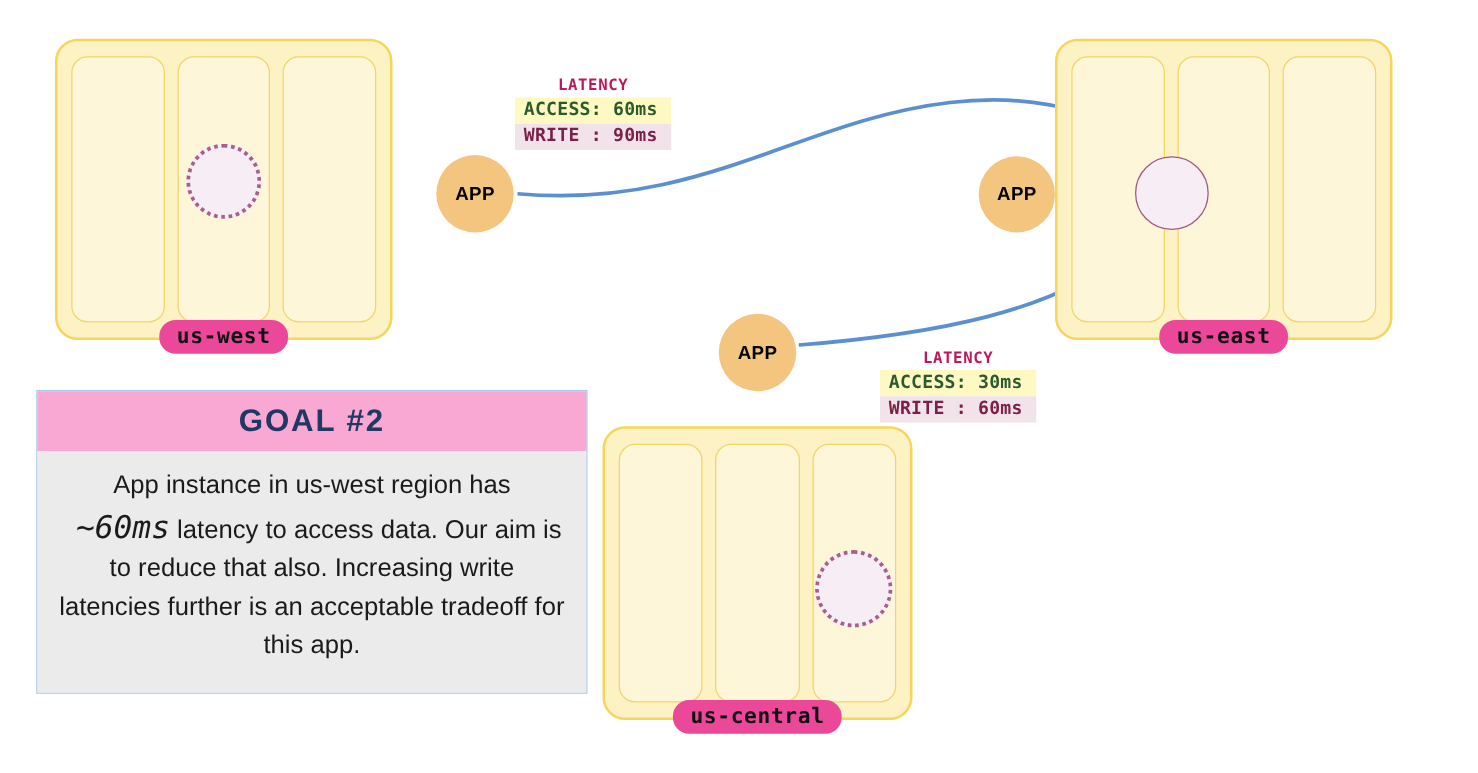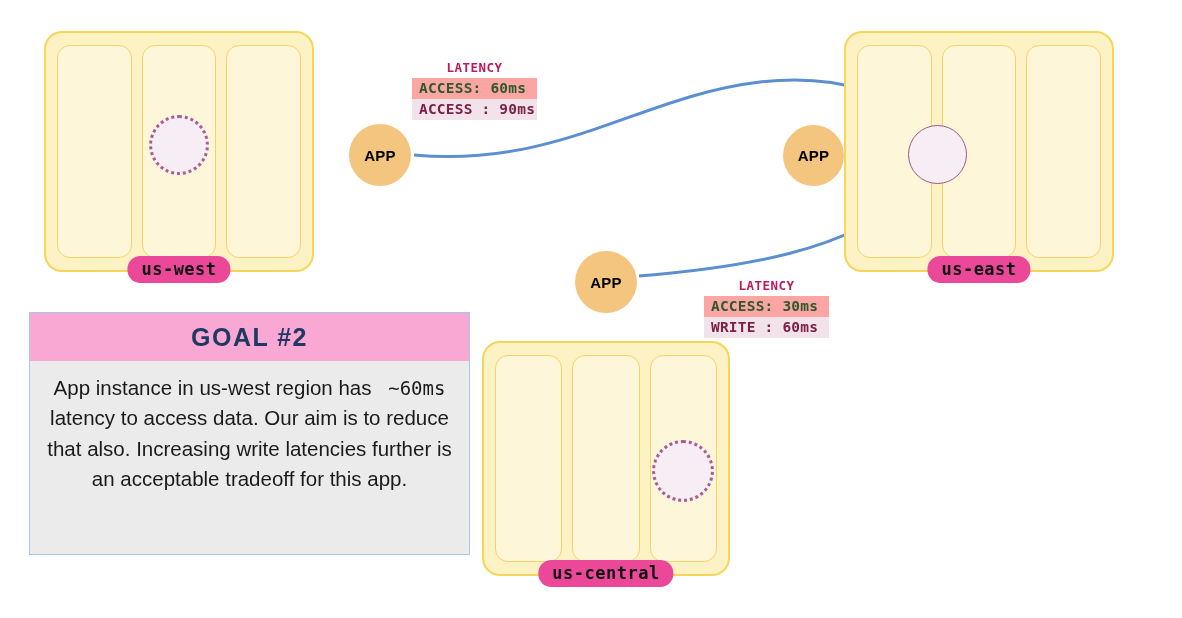--- a/index.html
+++ b/index.html
@@ -106,21 +106,21 @@
   }
   .latency-row {
     font-family: "DejaVu Sans Mono", "Liberation Mono", monospace;
     font-size: 14.5px;
     font-weight: 700;
     padding: 2px 7px 3px 7px;
     white-space: pre;
     letter-spacing: 0.2px;
   }
   .latency-row.access {
-    background: #fca5a5;
+    background: #fef9c3;
     color: #2c5a2c;
   }
   .latency-row.write {
     background: #f2e3ea;
     color: #7b2146;
   }
 
   
   .goal-card {
     position: absolute;
@@ -144,21 +144,22 @@
     flex: 1 1 auto;
     background: #ebebeb;
     text-align: center;
     color: #1a1a1a;
     font-size: 20.5px;
     line-height: 1.48;
     padding: 12px 16px 14px 16px;
   }
   .goal-body .mono-em {
     font-family: "DejaVu Sans Mono", "Liberation Mono", monospace;
-    font-size: 19px;
+    font-style: italic;
+    font-size: 25px;
     margin-left: 11px;
   }
 </style>
 </head>
 <body>
 
 <svg id="canvas" viewBox="0 0 1182 618" xmlns="http://www.w3.org/2000/svg">
   <defs>
     <marker id="arrowhead" markerWidth="5.5" markerHeight="5.5" refX="4.2" refY="2.75" orient="auto" markerUnits="strokeWidth">
       <path d="M0,0 L5.5,2.75 L0,5.5 L1.3,2.75 Z" fill="#5b8fd0"></path>
@@ -207,21 +208,21 @@
   <span>APP</span>
 </div>
 
 <div class="app-node" style="left:575px; top:251px; width:62px; height:62px;">
   <span>APP</span>
 </div>
 
 <div class="latency-box" style="left:412px; top:60px; width:125px;">
   <div class="latency-title">LATENCY</div>
   <div class="latency-row access">ACCESS: 60ms</div>
-  <div class="latency-row write">ACCESS : 90ms</div>
+  <div class="latency-row write">WRITE : 90ms</div>
 </div>
 
 <div class="latency-box" style="left:704px; top:278px; width:125px;">
   <div class="latency-title">LATENCY</div>
   <div class="latency-row access">ACCESS: 30ms</div>
   <div class="latency-row write">WRITE : 60ms</div>
 </div>
 
 <div class="goal-card" style="left:29px; top:312px; width:441px; height:243px;">
   <div class="goal-header">GOAL  #2</div>

